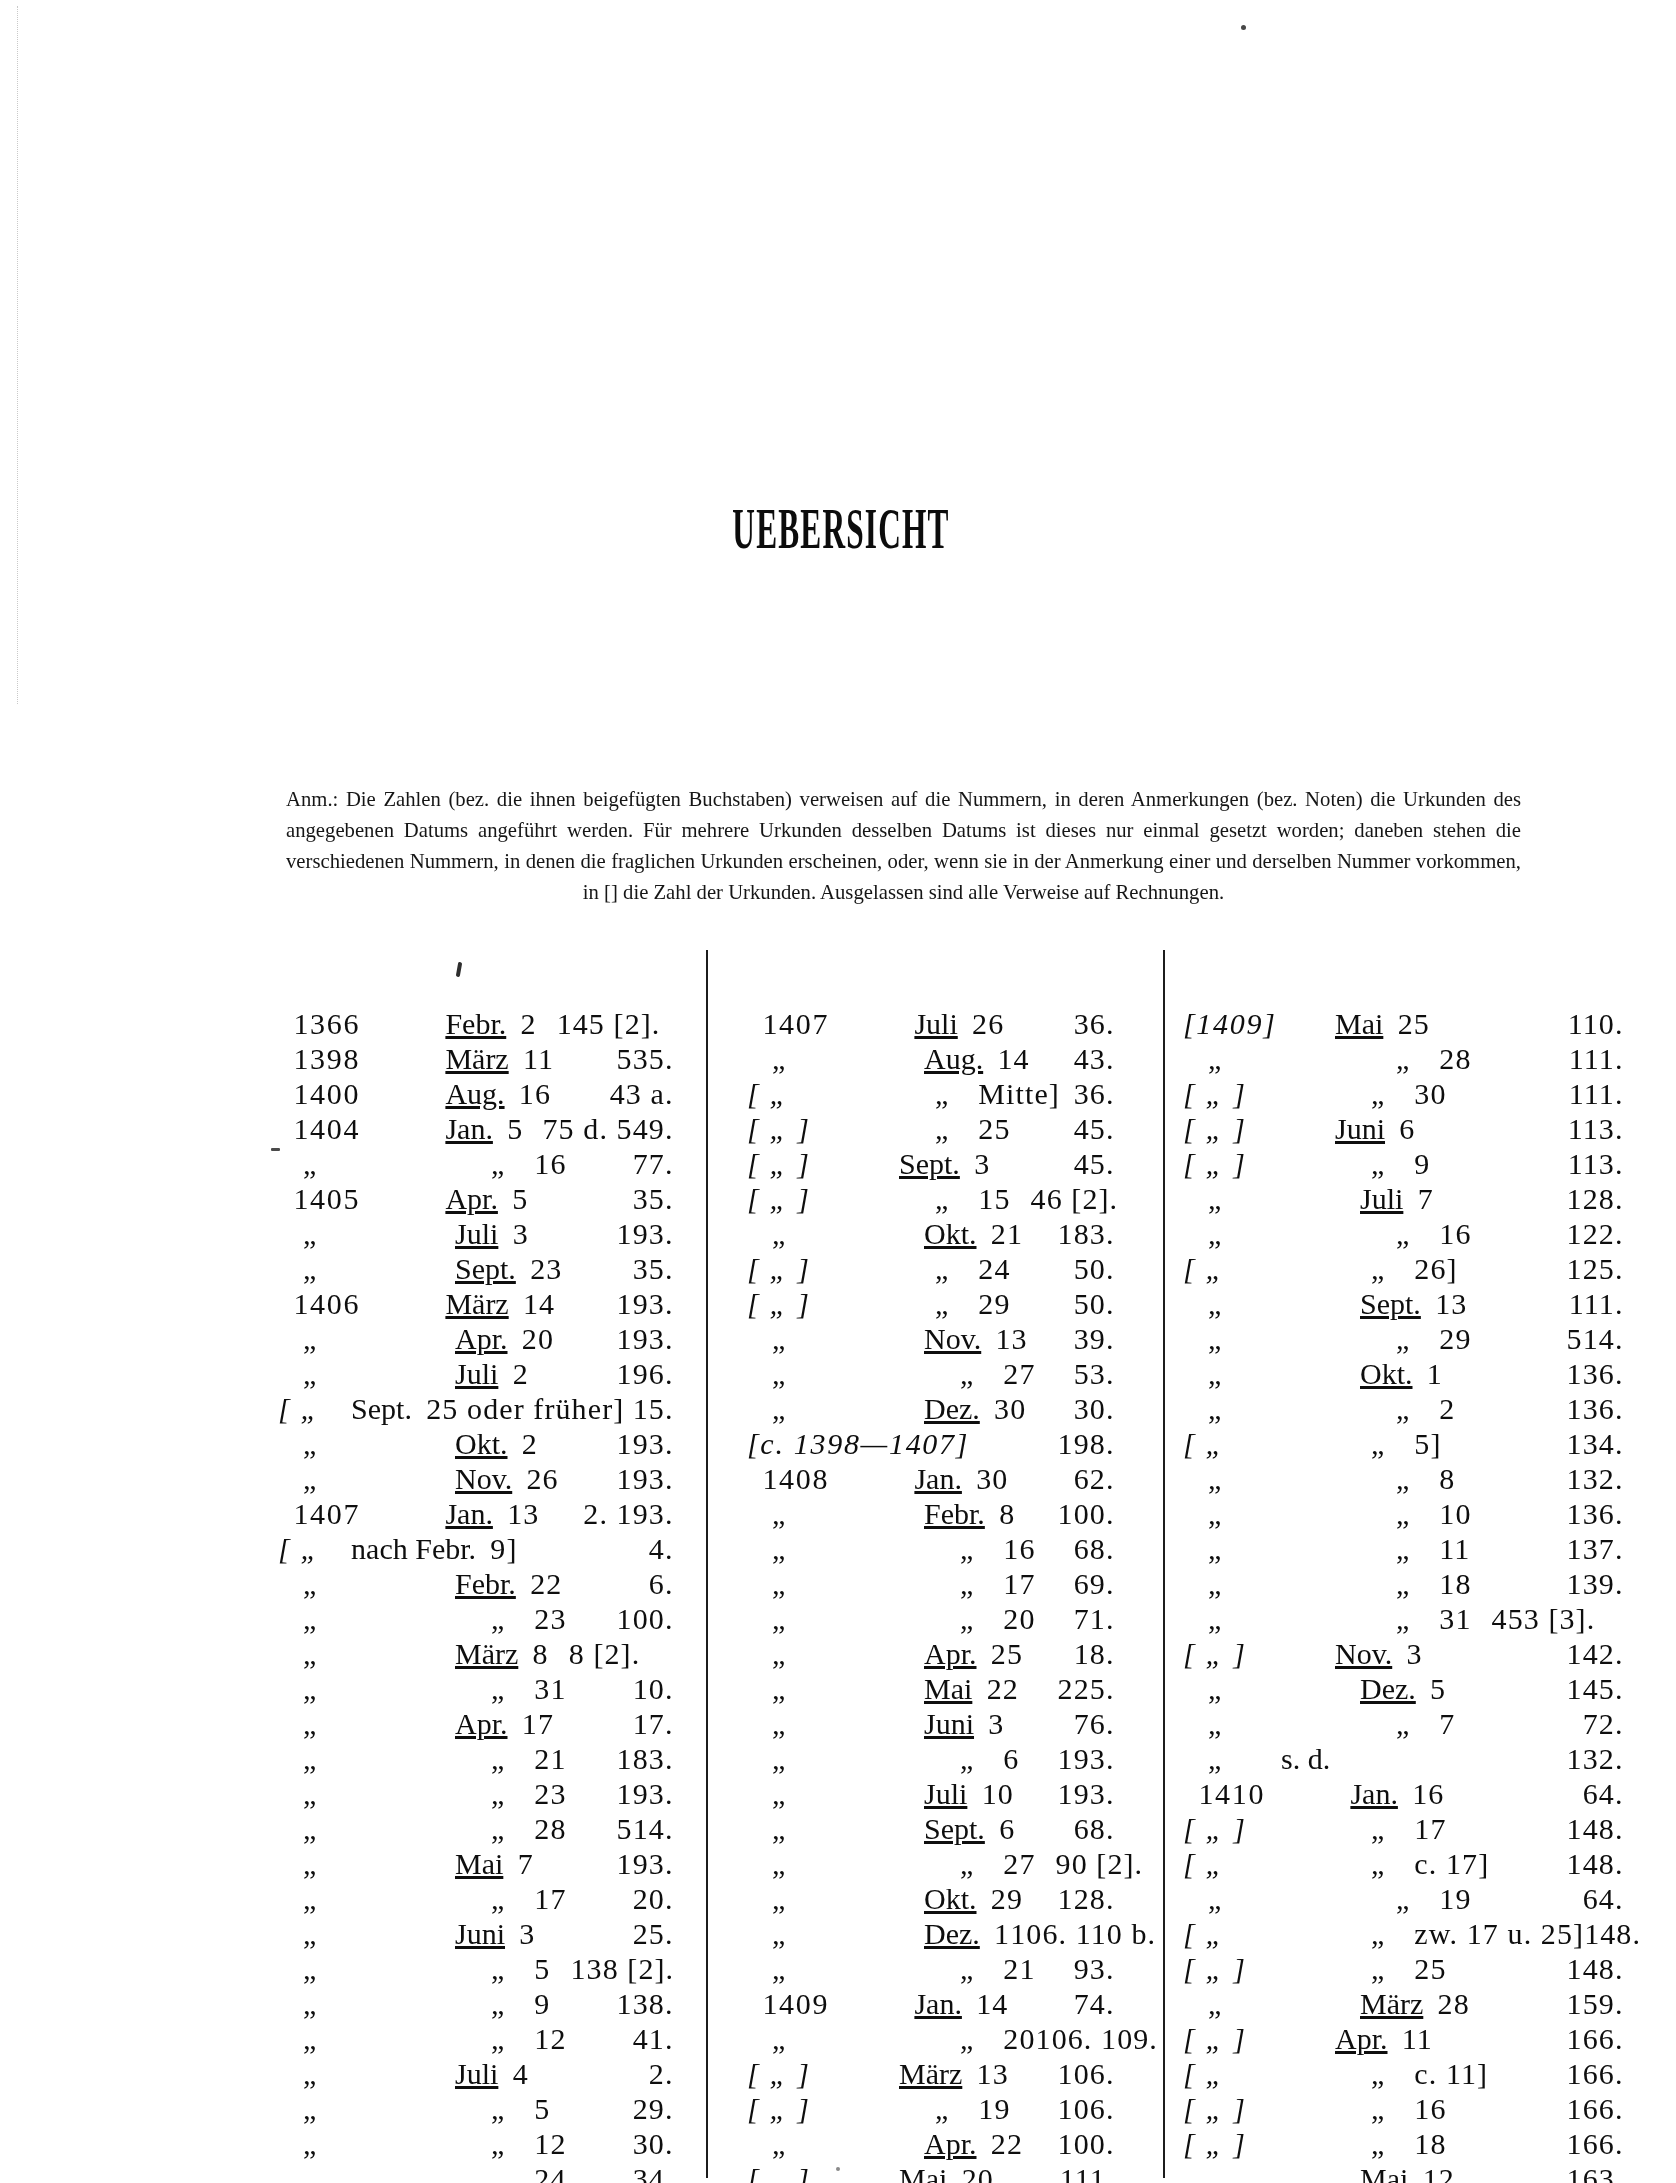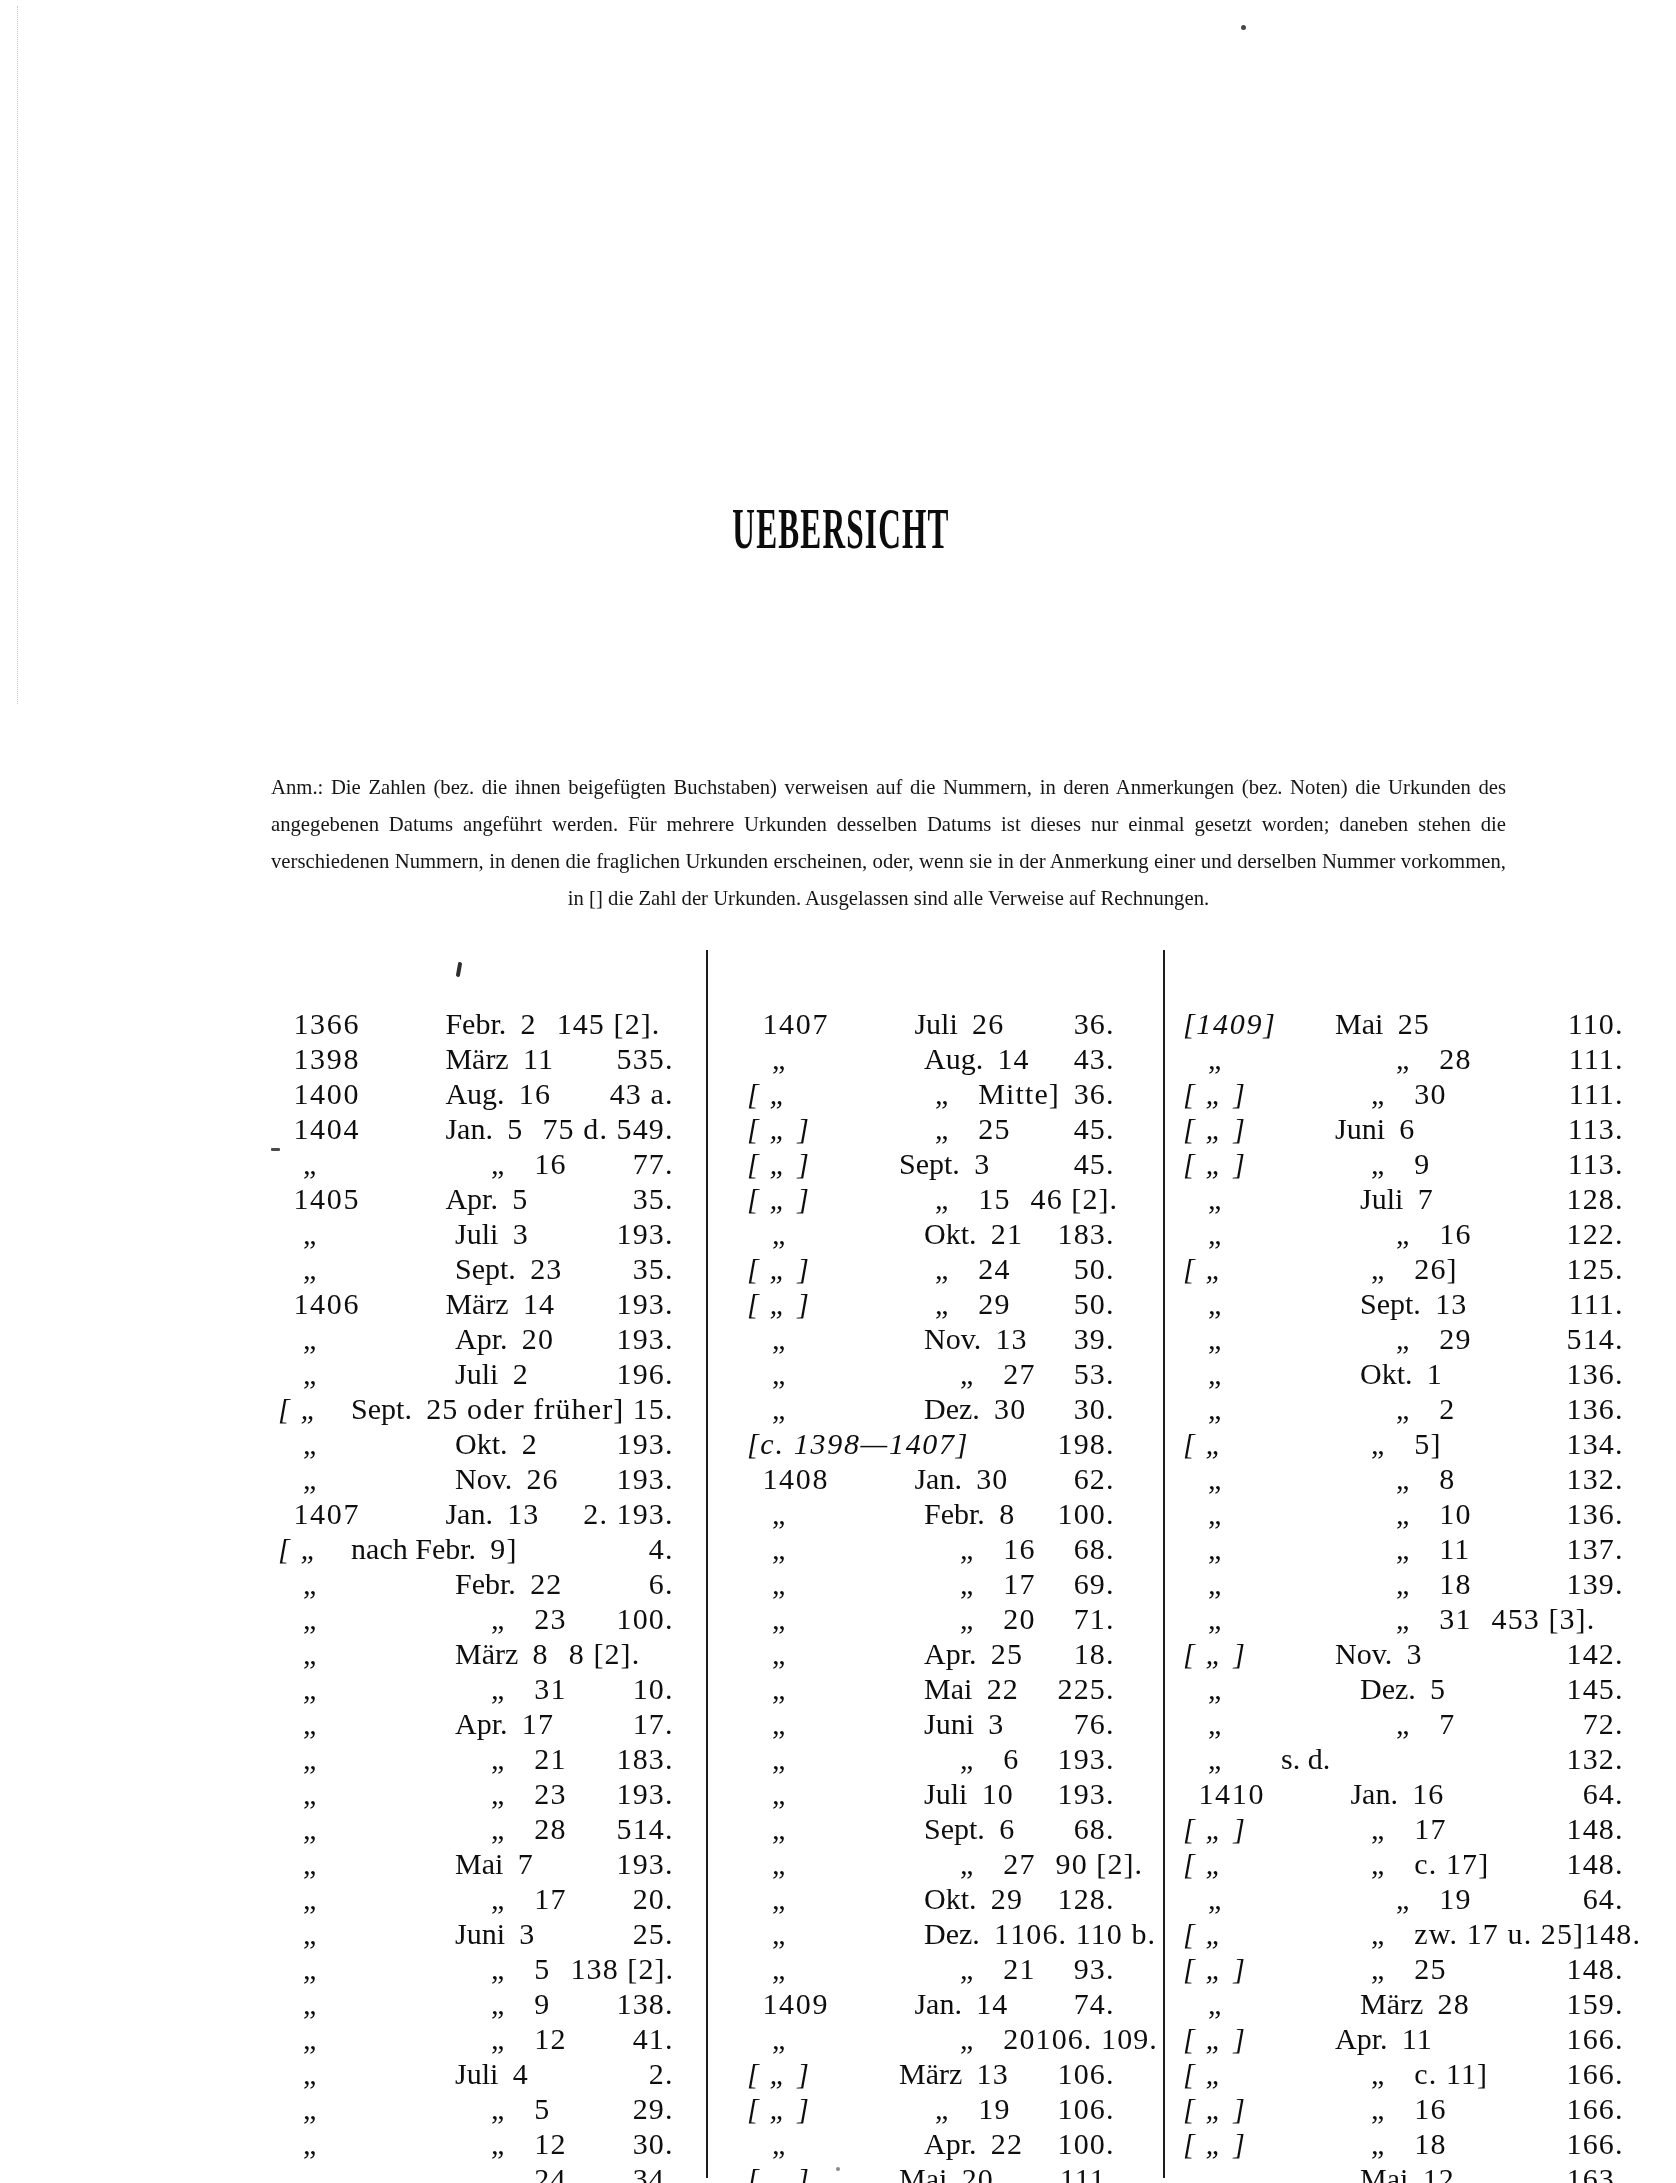--- a/index.html
+++ b/index.html
@@ -17,38 +17,38 @@
     font-size:58px;font-weight:bold;letter-spacing:2.2px;white-space:nowrap;
     color:#0c0c0c;
   }
   .subtitle{
     position:absolute;left:935px;top:616px;margin:0;
     transform:translateX(-50%);
     font-size:30px;font-weight:bold;letter-spacing:1.4px;word-spacing:3.9px;
     white-space:nowrap;color:#0c0c0c;
   }
   .note{
-    position:absolute;left:271px;top:769px;width:1235px;margin:0;
-    font-size:20.7px;line-height:37px;
+    position:absolute;left:271px;top:769px;width:1235px;margin:15px;
+    font-size:20.7px;line-height:31px;
     text-align:justify;text-align-last:center;
     color:#161616;
   }
 
   .vrule{position:absolute;top:950px;height:1228px;width:1.7px;background:#1c1c1c;}
 
   .col{position:absolute;top:1006px;}
   .row{
     display:flex;align-items:baseline;height:35px;
     font-size:30px;line-height:35px;white-space:pre;color:#0e0e0e;
   }
   .ybox{flex:0 0 105px;letter-spacing:1.7px;}
   .y-num{padding-left:15.4px;}
   .y-ditto{padding-left:25px;}
   .y-brk{padding-left:0;font-style:italic;}
-  .m-name{padding-left:47px;}
+  .m-name{padding-left:47px;text-decoration:underline;}
   .m-ditto{padding-left:83px;}
   .m-tight{padding-left:1.1px;margin-left:-33px;}
   .day{margin-left:14.3px;letter-spacing:1.1px;}
   .m-ditto + .day{margin-left:30px;}
   .val{margin-left:auto;padding-right:16.5px;letter-spacing:1.1px;}
   .val.sfx{padding-right:0;margin-left:20px;}
 
   .artifact{position:absolute;}
   .edge-line{left:16.5px;top:5.5px;height:698px;border-left:1.7px dotted #c9c9c9;width:0;}
   .tick-1{left:457px;top:962px;width:3.9px;height:15px;background:#2e2e2e;transform:rotate(10deg);border-radius:1.7px;}

